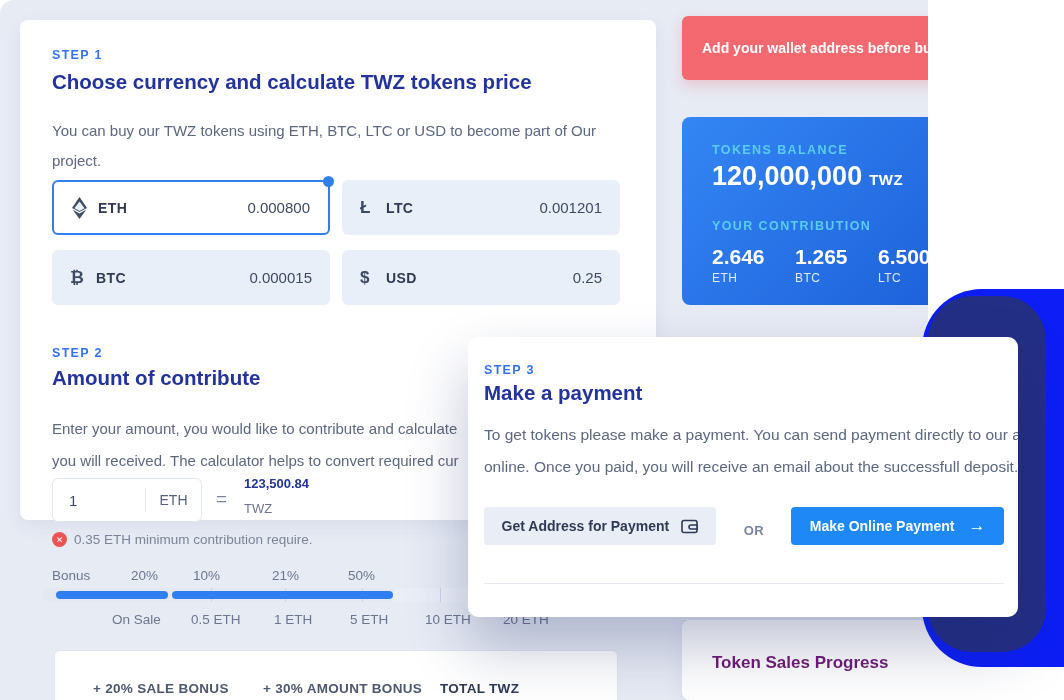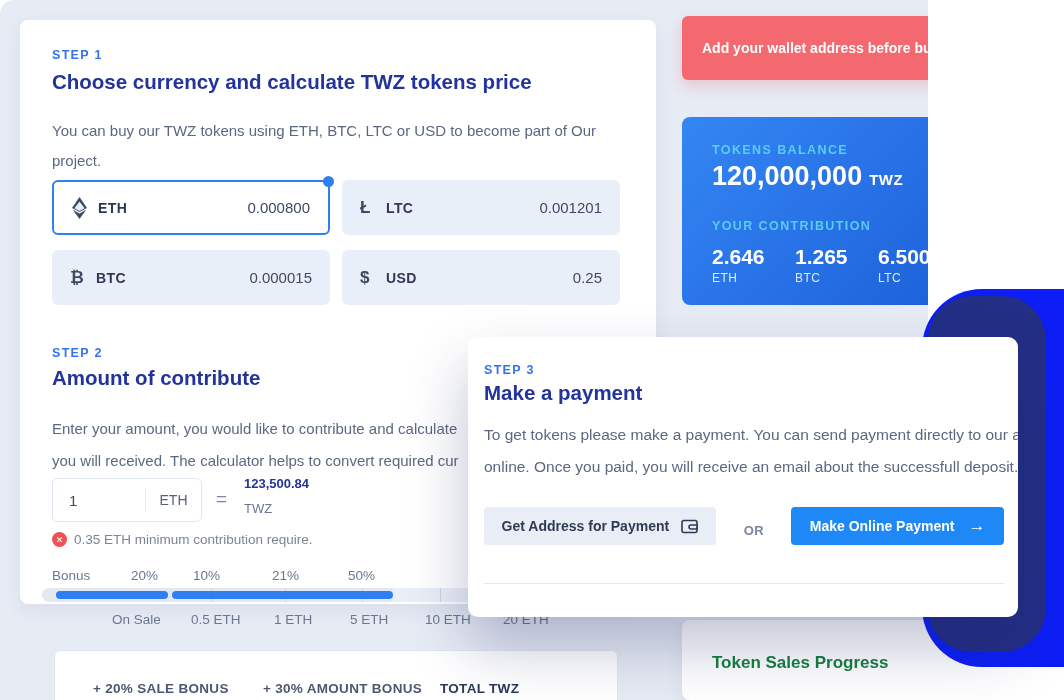--- a/index.html
+++ b/index.html
@@ -2,21 +2,21 @@
 <html><head>
 <meta charset="utf-8">
 <style>
   * { margin:0; padding:0; box-sizing:border-box; }
   html,body { width:1064px; height:700px; background:#ffffff; font-family:"Liberation Sans","DejaVu Sans",sans-serif; }
   #stage { position:relative; width:1064px; height:700px; overflow:hidden; background:#ffffff; }
 
   .app { position:absolute; left:0; top:0; width:928px; height:700px; background:#e7ebf4; border-top-left-radius:14px; overflow:hidden; z-index:1; }
 
   
-  .main-card { position:absolute; left:20px; top:20px; width:636px; height:584px; background:#fff; border-radius:8px; box-shadow:0 6px 18px rgba(44,62,120,.07); }
+  .main-card { position:absolute; left:20px; top:20px; width:636px; height:500px; background:#fff; border-radius:8px; box-shadow:0 6px 18px rgba(44,62,120,.07); }
   .step-label { position:absolute; font-size:12.5px; font-weight:bold; letter-spacing:1.3px; color:#3273f5; }
   .h-title { position:absolute; font-size:20.5px; font-weight:bold; color:#22339e; }
   .para { position:absolute; font-size:15px; line-height:30px; color:#5c6780; }
   .nowrap { white-space:nowrap; overflow:hidden; }
 
   .tile { position:absolute; width:278px; height:55px; background:#e9eff9; border-radius:6px; display:flex; align-items:center; padding:0 18px; }
   .tile.selected { background:#fff; border:2px solid #2f80ed; }
   .tile .cicon { width:26px; font-size:17px; font-weight:bold; color:#3d4a63; display:flex; align-items:center; }
   .tile .code { font-size:14px; font-weight:bold; color:#2e3a54; letter-spacing:.4px; }
   .tile .val { margin-left:auto; font-size:15px; color:#3d4a63; }
@@ -48,21 +48,21 @@
   .alert { position:absolute; left:682px; top:16px; width:300px; height:64px; border-radius:6px; background:#f4696f; color:#fff; font-size:14px; font-weight:bold; display:flex; align-items:center; padding-left:20px; white-space:nowrap; overflow:hidden; box-shadow:0 6px 14px rgba(230,90,95,.25); }
   .balance-card { position:absolute; left:682px; top:117px; width:300px; height:188px; border-radius:8px; background:linear-gradient(135deg,#3486f4 0%,#1b5ed8 100%); color:#fff; overflow:hidden; }
   .cap { position:absolute; left:30px; font-size:12.5px; font-weight:bold; letter-spacing:1.4px; color:#5acdf5; }
   .balance-row { position:absolute; left:30px; top:44px; display:flex; align-items:baseline; gap:7px; }
   .balance-val { font-size:27px; font-weight:bold; }
   .balance-unit { font-size:15px; font-weight:bold; letter-spacing:.5px; }
   .contrib-col { position:absolute; top:128px; }
   .contrib-val { font-size:21px; font-weight:bold; }
   .contrib-unit { font-size:12px; color:rgba(255,255,255,.85); margin-top:2px; letter-spacing:.5px; }
   .progress-card { position:absolute; left:682px; top:620px; width:300px; height:80px; background:#fff; border-radius:8px; box-shadow:0 6px 18px rgba(44,62,120,.07); }
-  .progress-title { position:absolute; left:30px; top:33px; font-size:17px; font-weight:bold; color:#15803d; }
+  .progress-title { position:absolute; left:30px; top:33px; font-size:17px; font-weight:bold; color:#701a75; }
 
   
   .deco-vivid { position:absolute; left:922px; top:289px; width:270px; height:378px; border-radius:60px; background:#0c1ef5; z-index:2; }
   .deco-navy { position:absolute; left:928px; top:296px; width:118px; height:356px; border-radius:44px; background:#232e85; z-index:3; }
 
   .step3-card { position:absolute; left:468px; top:337px; width:550px; height:280px; background:#fff; border-radius:10px; box-shadow:0 30px 60px rgba(30,40,100,.28); z-index:4; overflow:hidden; }
   .step3-card .step-label { left:16px; top:26px; }
   .step3-card .h-title { left:16px; top:44px; }
   .s3-para { position:absolute; left:16px; top:82px; font-size:15.5px; line-height:32px; color:#5c6780; width:534px; }
   .btn-row { position:absolute; left:16px; top:170px; width:520px; display:flex; align-items:center; }

